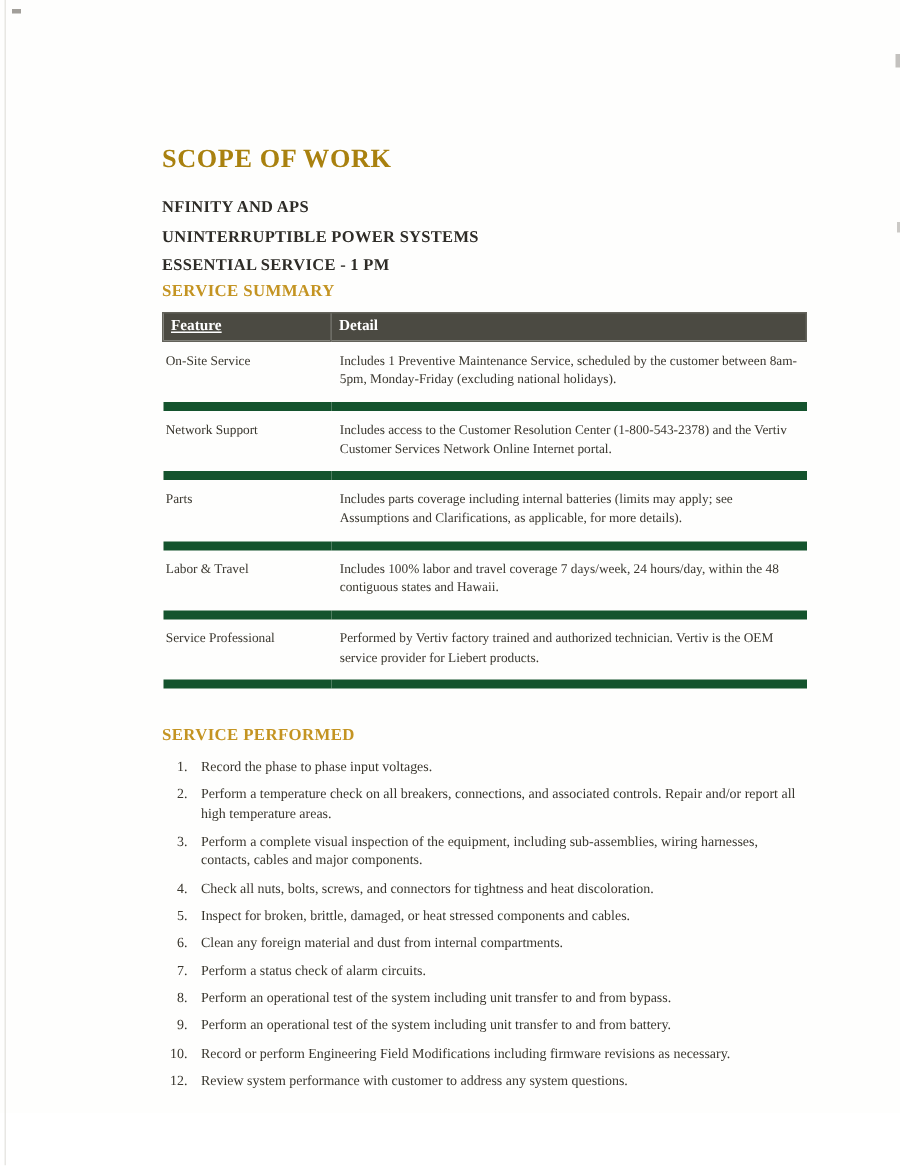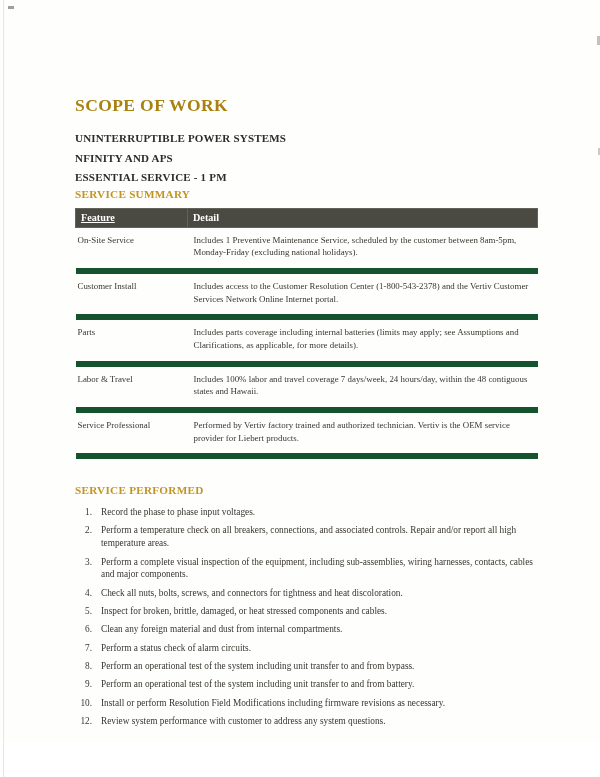--- a/index.html
+++ b/index.html
@@ -12,21 +12,21 @@
   body{
     width:600px;height:777px;
     position:relative;
     font-family:"Liberation Serif","DejaVu Serif",serif;
     color:#35332c;
     overflow:hidden;
   }
   .page{
     width:600px;height:742px;
     background:#fefefd;
-    padding:95px 62px 30px 75px;
+    padding:95px 62px 30px 108px;
     position:relative;
   }
   
   .artifact{position:absolute;background:#555049;}
   .artifact.a1{left:8px;top:6px;width:6px;height:3px;opacity:.55;}
   .artifact.a2{right:0;top:36px;width:3px;height:9px;opacity:.35;}
   .artifact.a3{right:0;top:148px;width:2px;height:7px;opacity:.3;}
   .artifact.a4{left:3px;top:0;width:1px;height:777px;background:#d9d7d2;opacity:.6;}
 
   h1.doc-title{
@@ -105,41 +105,41 @@
 <body>
 
 <div class="page">
   <span class="artifact a1"></span>
   <span class="artifact a2"></span>
   <span class="artifact a3"></span>
   <span class="artifact a4"></span>
 
   <header>
     <h1 class="doc-title">SCOPE OF WORK</h1>
+    <div class="subtitle">NFINITY AND APS</div>
     <div class="subtitle">UNINTERRUPTIBLE POWER SYSTEMS</div>
-    <div class="subtitle">NFINITY AND APS</div>
     <div class="subtitle">ESSENTIAL SERVICE - 1 PM</div>
   </header>
 
   <section class="summary">
     <h2 class="section-heading">SERVICE SUMMARY</h2>
     <table class="summary-table">
       <thead>
         <tr>
           <th class="col-feature">Feature</th>
           <th class="col-detail">Detail</th>
         </tr>
       </thead>
       <tbody>
           <tr>
             <td class="feature-cell">On-Site Service</td>
             <td class="detail-cell">Includes 1 Preventive Maintenance Service, scheduled by the customer between 8am-5pm, Monday-Friday (excluding national holidays).</td>
           </tr>
           <tr>
-            <td class="feature-cell">Customer Install</td>
+            <td class="feature-cell">Network Support</td>
             <td class="detail-cell">Includes access to the Customer Resolution Center (1-800-543-2378) and the Vertiv Customer Services Network Online Internet portal.</td>
           </tr>
           <tr>
             <td class="feature-cell">Parts</td>
             <td class="detail-cell">Includes parts coverage including internal batteries (limits may apply; see Assumptions and Clarifications, as applicable, for more details).</td>
           </tr>
           <tr>
             <td class="feature-cell">Labor &amp; Travel</td>
             <td class="detail-cell">Includes 100% labor and travel coverage 7 days/week, 24 hours/day, within the 48 contiguous states and Hawaii.</td>
           </tr>
@@ -185,21 +185,21 @@
         <li>
           <span class="num">8.</span>
           <span class="txt">Perform an operational test of the system including unit transfer to and from bypass.</span>
         </li>
         <li>
           <span class="num">9.</span>
           <span class="txt">Perform an operational test of the system including unit transfer to and from battery.</span>
         </li>
         <li>
           <span class="num">10.</span>
-          <span class="txt">Install or perform Resolution Field Modifications including firmware revisions as necessary.</span>
+          <span class="txt">Record or perform Engineering Field Modifications including firmware revisions as necessary.</span>
         </li>
         <li>
           <span class="num">12.</span>
           <span class="txt">Review system performance with customer to address any system questions.</span>
         </li>
       </ul>
   </section>
 
 </div>
 

